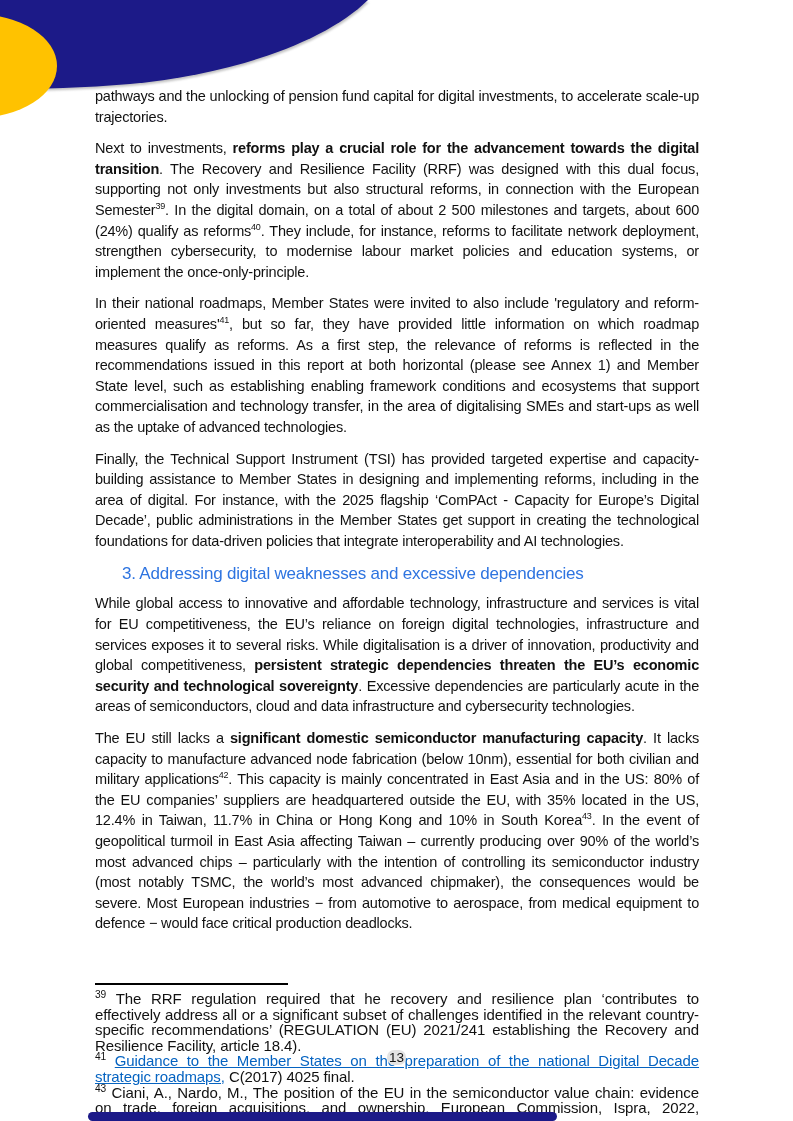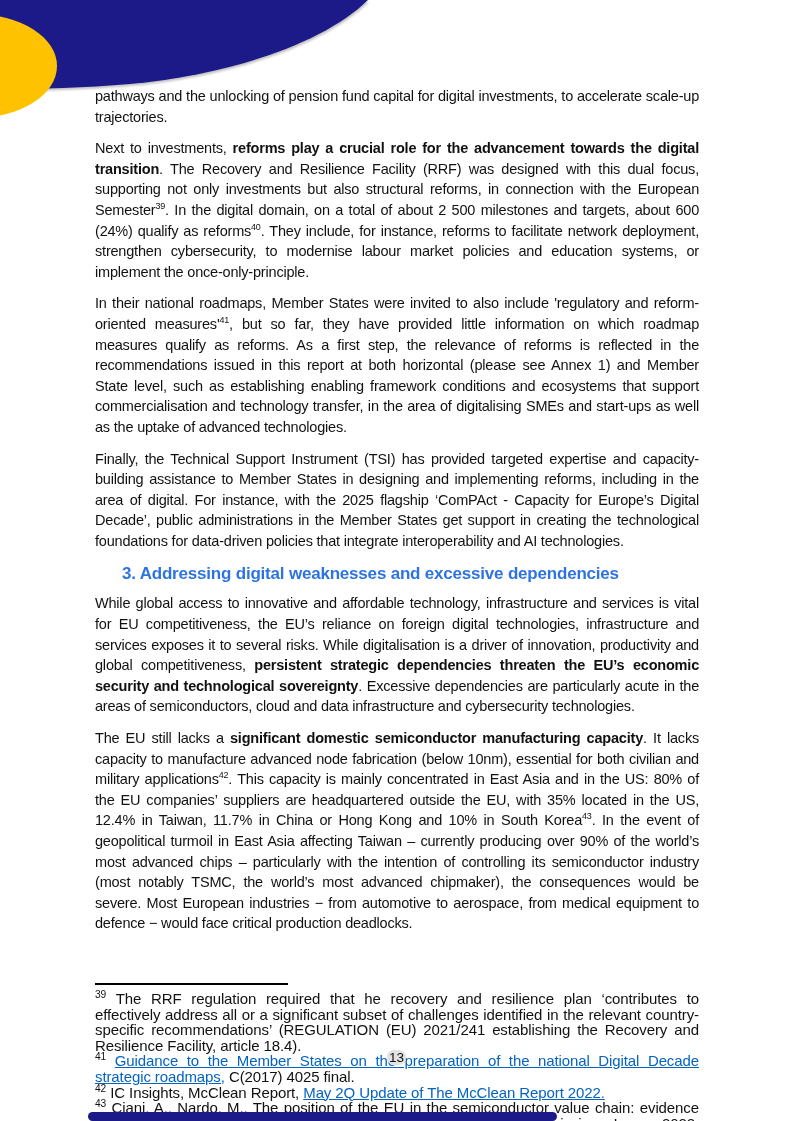--- a/index.html
+++ b/index.html
@@ -29,21 +29,21 @@
   p.paragraph{
     margin:0 0 11px 0;
     font-size:14.5px;
     line-height:20.6px;
     letter-spacing:-0.2px;
     text-align:justify;
   }
   h2.heading{
     margin:13px 0 9px 27px;
     font-size:17px;
-    font-weight:bold;
+    font-weight:normal;
     color:var(--heading_blue);
     letter-spacing:-0.2px;
   }
   .bold{font-weight:bold;}
   sup.sup{font-size:0.62em;line-height:0;vertical-align:super;}
   a.link{color:var(--link_blue);text-decoration:underline;cursor:pointer;}
   .footnotes{
     margin-top:auto;
     margin-left:95px;
     margin-bottom:84px;
@@ -101,21 +101,20 @@
         <p class="paragraph"><span>While global access to innovative and affordable technology, infrastructure and services is vital for EU competitiveness, the EU’s reliance on foreign digital technologies, infrastructure and services exposes it to several risks. While digitalisation is a driver of innovation, productivity and global competitiveness, </span><span class="bold">persistent strategic dependencies threaten the EU’s economic security and technological sovereignty</span><span>. Excessive dependencies are particularly acute in the areas of semiconductors, cloud and data infrastructure and cybersecurity technologies.</span></p>
         <p class="paragraph"><span>The EU still lacks a </span><span class="bold">significant domestic semiconductor manufacturing capacity</span><span>. It lacks capacity to manufacture advanced node fabrication (below 10nm), essential for both civilian and military applications</span><sup class="sup">42</sup><span>. This capacity is mainly concentrated in East Asia and in the US: 80% of the EU companies’ suppliers are headquartered outside the EU, with 35% located in the US, 12.4% in Taiwan, 11.7% in China or Hong Kong and 10% in South Korea</span><sup class="sup">43</sup><span>. In the event of geopolitical turmoil in East Asia affecting Taiwan – currently producing over 90% of the world’s most advanced chips – particularly with the intention of controlling its semiconductor industry (most notably TSMC, the world’s most advanced chipmaker), the consequences would be severe. Most European industries − from automotive to aerospace, from medical equipment to defence − would face critical production deadlocks.</span></p>
       </div>
   </main>
 
   <section class="footnotes">
     <div class="fn-separator"></div>
     <div>
         <div class="footnote"><sup class="fn-marker">39</sup> <span>The RRF regulation required that he recovery and resilience plan ‘contributes to effectively address all or a significant subset of challenges identified in the relevant country-specific recommendations’ (REGULATION (EU) 2021/241 establishing the Recovery and Resilience Facility, article 18.4).</span></div>
         <div class="footnote"><sup class="fn-marker">41</sup> <a class="link" href="#">Guidance to the Member States on the preparation of the national Digital Decade strategic roadmaps,</a><span> C(2017) 4025 final.</span></div>
-        <div class="footnote"><sup class="fn-marker">42</sup> <span>IC Insights, McClean Report, </span><a class="link" href="#">May 2Q Update of The McClean Report 2022.</a></div>
         <div class="footnote"><sup class="fn-marker">43</sup> <span>Ciani, A., Nardo, M., The position of the EU in the semiconductor value chain: evidence on trade, foreign acquisitions, and ownership, European Commission, Ispra, 2022, JRC129035.</span></div>
       </div>
   </section>
 
   <div class="page-number">
     <span>13</span>
   </div>
 
   <div class="bottom-bar"></div>
 

